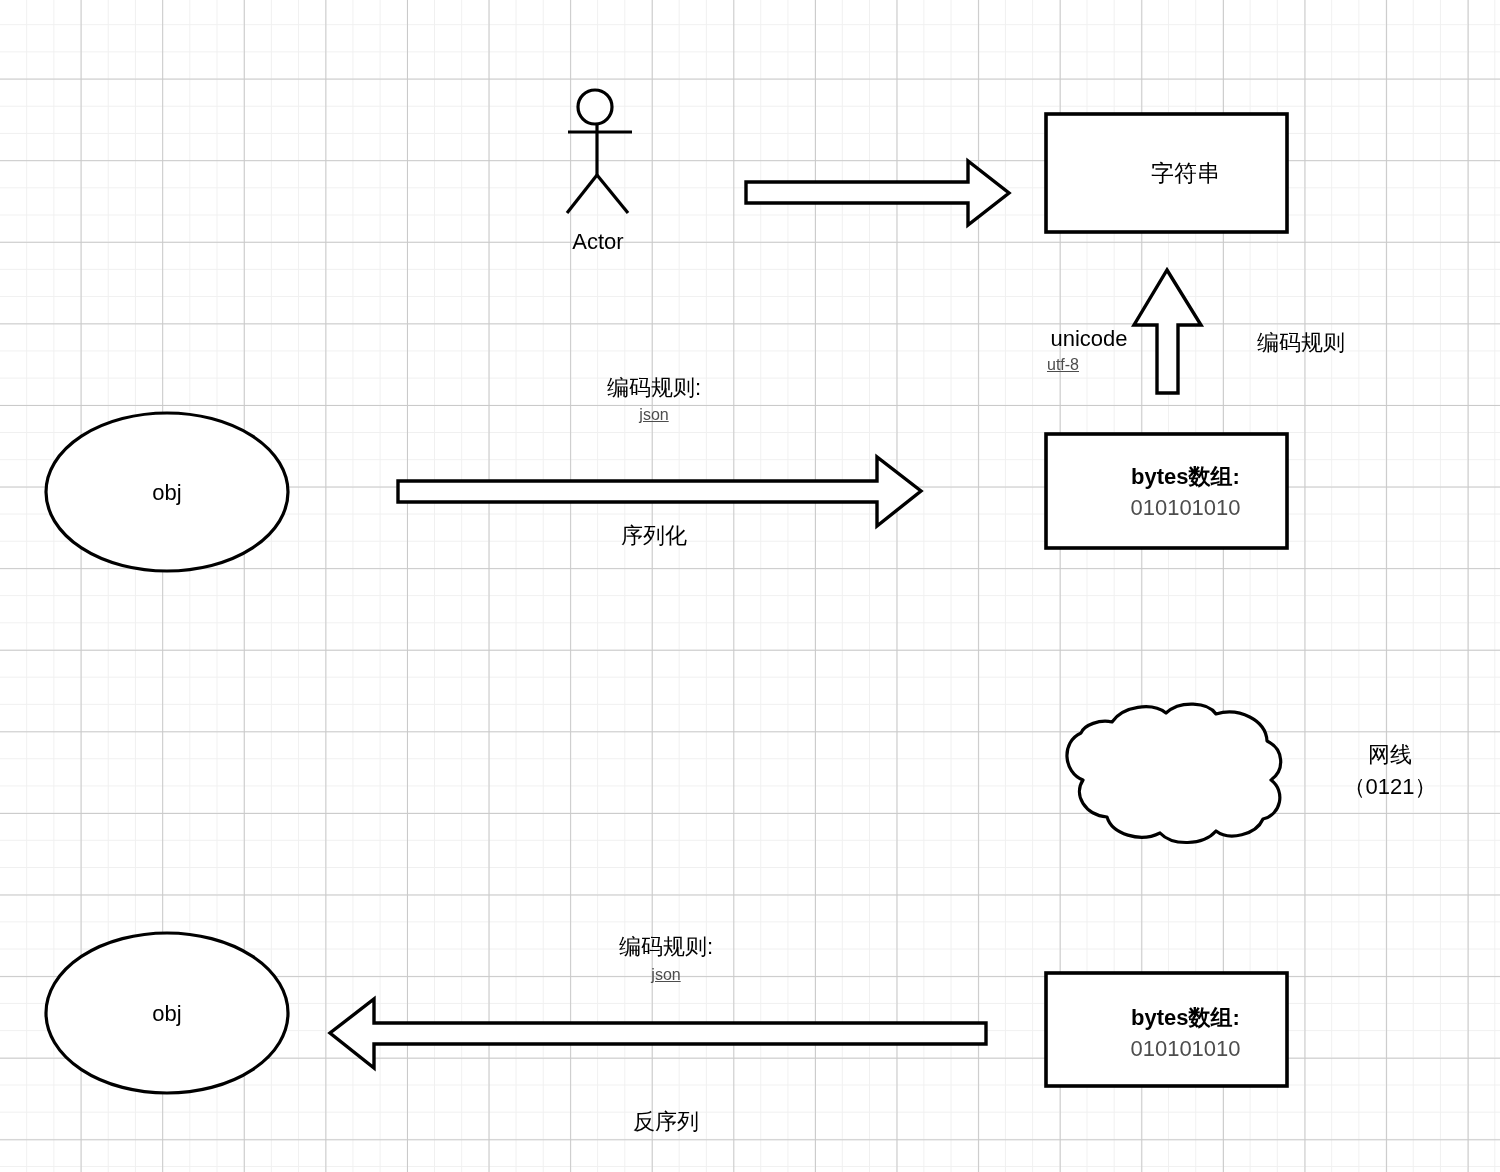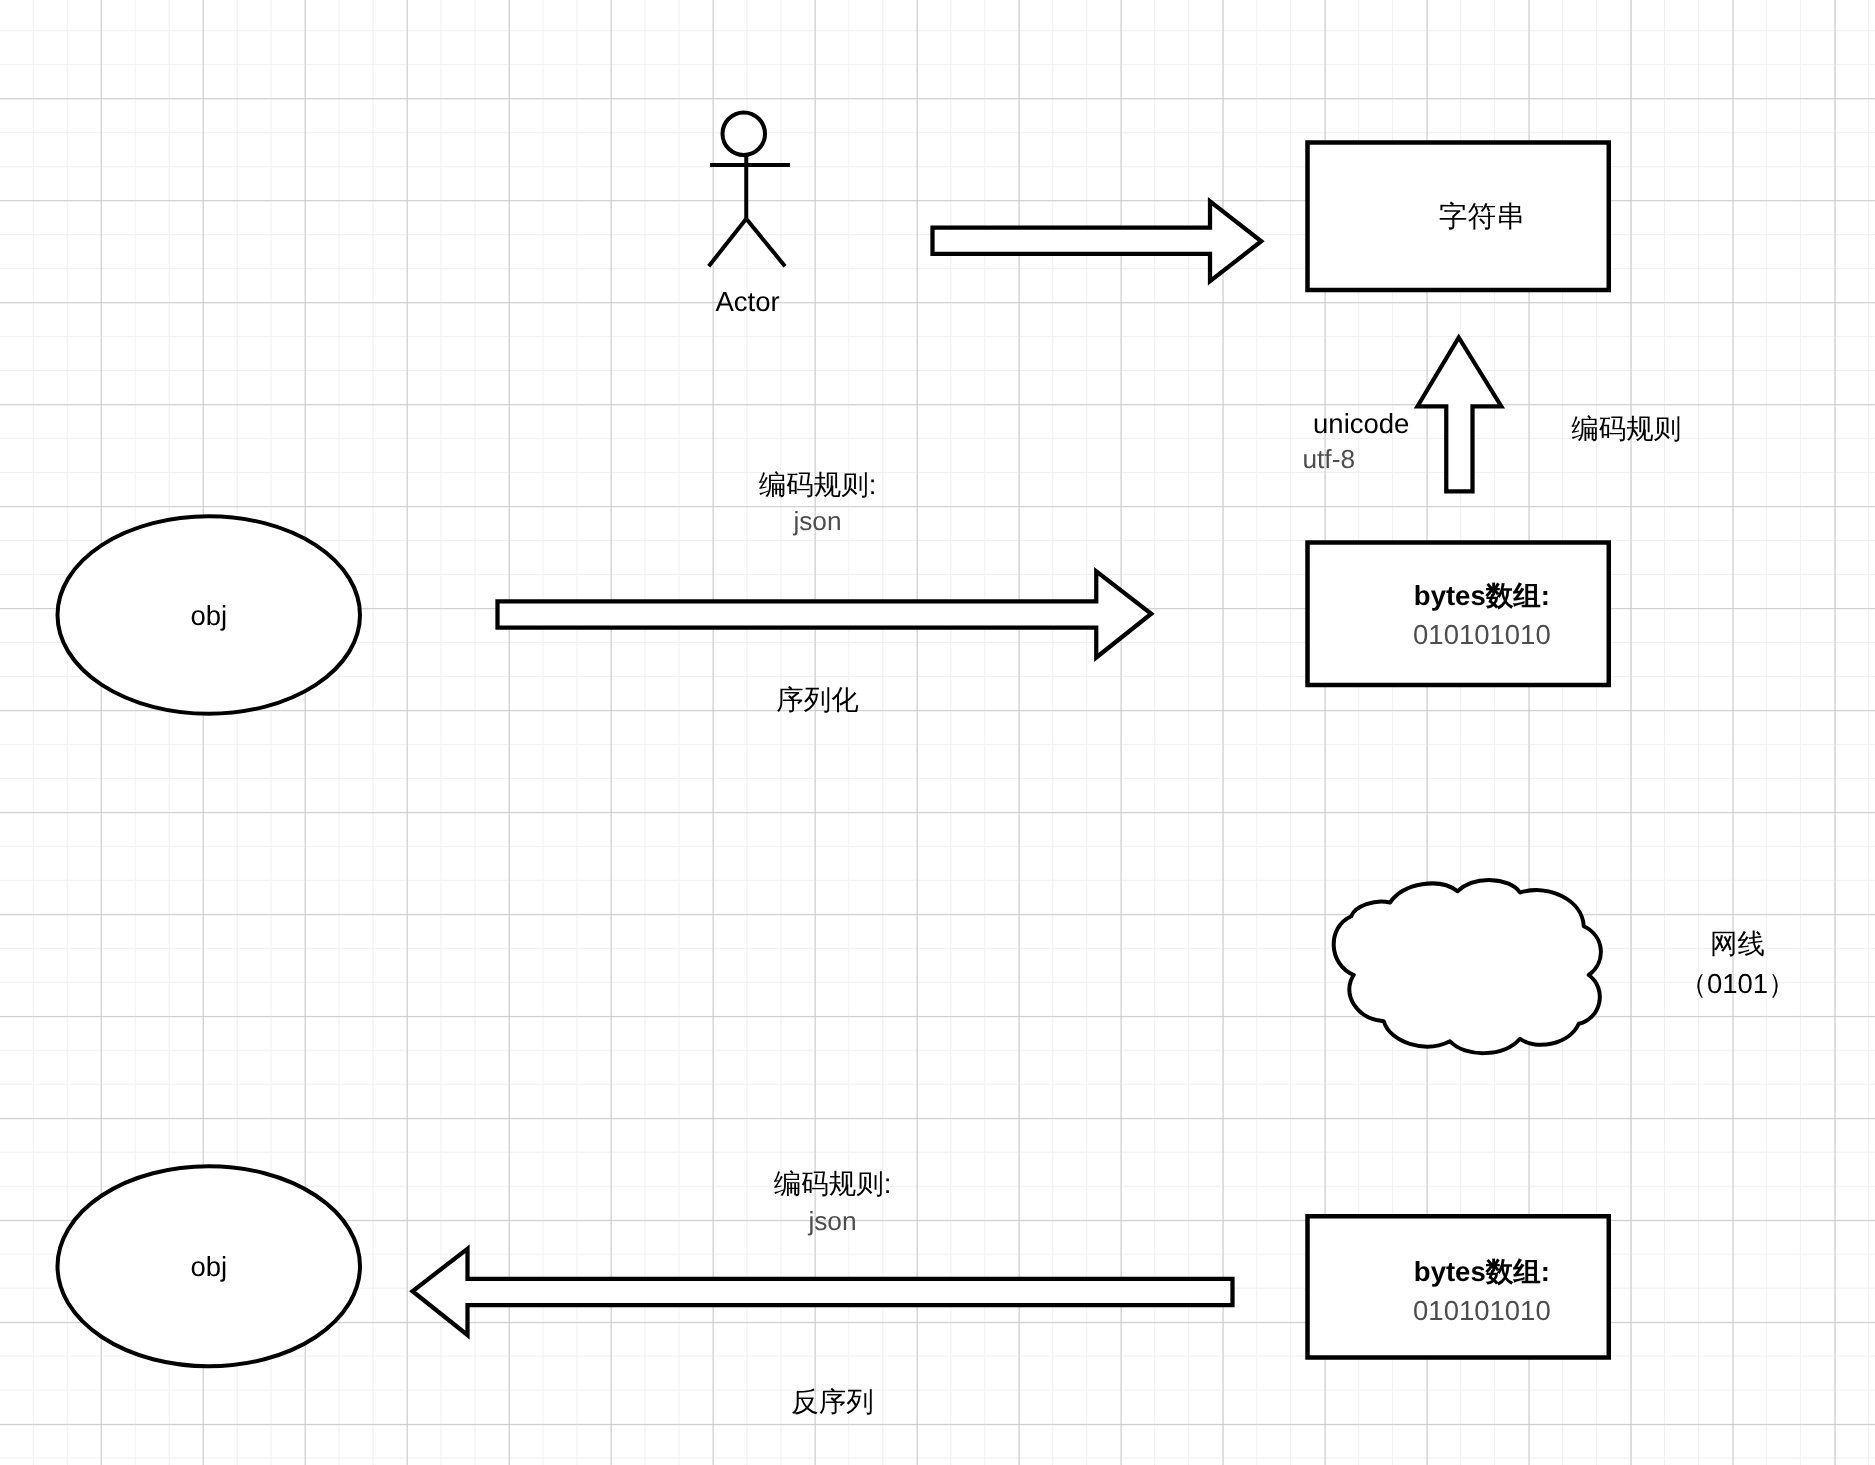--- a/index.html
+++ b/index.html
@@ -37,21 +37,21 @@
     pointer-events: none;
   }
   .lbl {
     position: absolute;
     white-space: pre;
     line-height: 1.28;
     color: #000000;
   }
   .lbl.center { transform: translateX(-50%); text-align: center; }
   .gray { color: #4d4d4d; }
-  .t21 { font-size: 21px; }
+  .t21 { font-size: 16px; text-decoration: underline; }
   .t22 { font-size: 22px; }
   .t23 { font-size: 23px; }
   .box-label {
     position: absolute;
     text-align: center;
     white-space: pre;
     line-height: 1.34;
     margin-left: 19px;
   }
 </style>
@@ -132,24 +132,24 @@
 
   <div class="lbl t22" style="left:1257px; top:329px;">编码规则</div>
 
   <div class="box-label t22" style="left:1046px; top:462px; width:241px; font-weight:600;">bytes数组:</div>
   <div class="box-label gray t22" style="left:1046px; top:493px; width:241px;">010101010</div>
 
   <div class="lbl center t22" style="left:167px; top:479px;">obj</div>
 
   <div class="lbl center t22" style="left:654px; top:374px;">编码规则:</div>
   <div class="lbl center gray t21" style="left:654px; top:405px;">json</div>
-  <div class="lbl center t22" style="left:654px; top:546px;">序列化</div>
+  <div class="lbl center t22" style="left:654px; top:522px;">序列化</div>
 
   <div class="lbl center t22" style="left:1390px; top:741px;">网线</div>
-  <div class="lbl center t22" style="left:1390px; top:773px;">（0101）</div>
+  <div class="lbl center t22" style="left:1390px; top:773px;">（0121）</div>
 
   <div class="lbl center t22" style="left:666px; top:933px;">编码规则:</div>
   <div class="lbl center gray t21" style="left:666px; top:965px;">json</div>
   <div class="lbl center t22" style="left:666px; top:1108px;text-align:center;">反序列</div>
 
   <div class="lbl center t22" style="left:167px; top:1000px;">obj</div>
 
   <div class="box-label t22" style="left:1046px; top:1003px; width:241px; font-weight:600;">bytes数组:</div>
   <div class="box-label gray t22" style="left:1046px; top:1034px; width:241px;">010101010</div>
 

